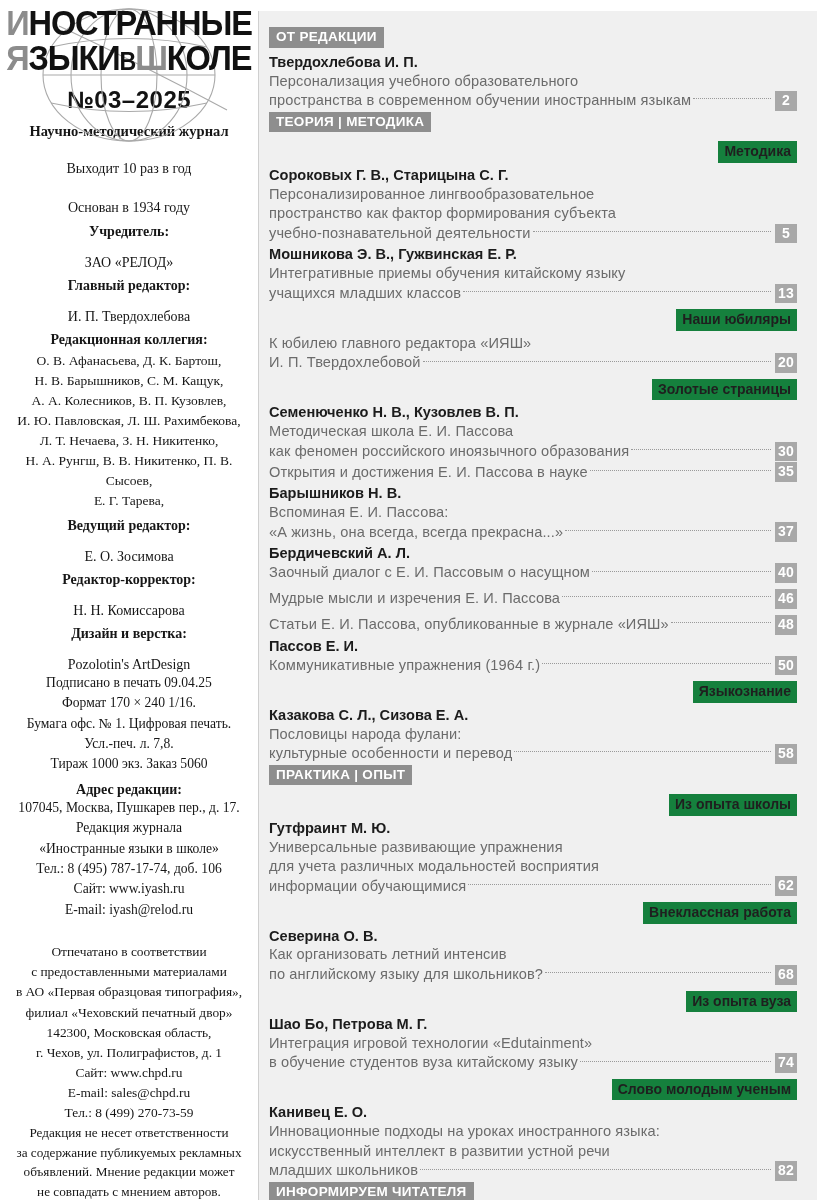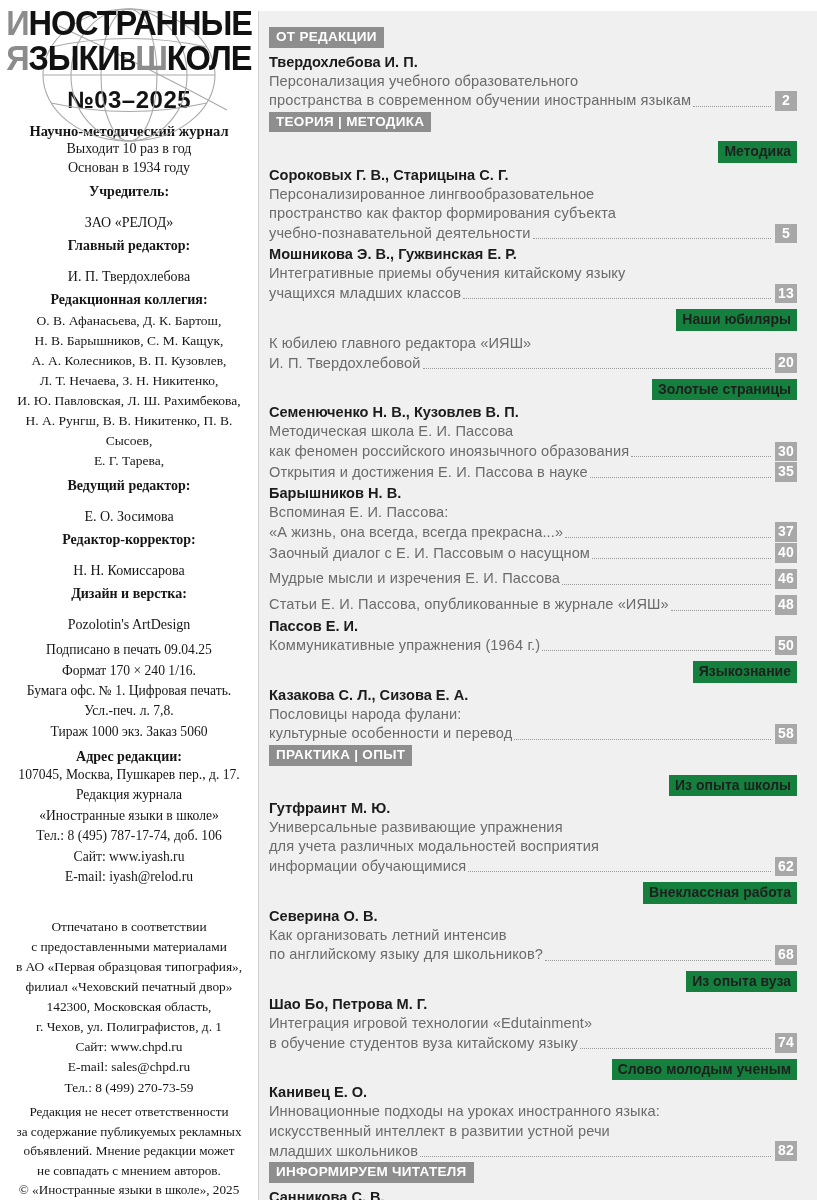--- a/index.html
+++ b/index.html
@@ -40,21 +40,21 @@
   .glyph-dark { color: #111; }
   .glyph-gray { color: #8c8c8c; }
   .glyph-small { font-size: 25px; }
 
   .issue {
     font-family: "Liberation Sans", sans-serif;
     font-size: 24px; font-weight: 700; letter-spacing: 0.5px;
     margin-top: 12px; color: #131313;
   }
   .sub-bold { font-weight: 700; font-size: 14.5px; margin-top: 9px; text-align:right; }
-  .sub-line { font-size: 14px; margin-top: 0; text-align: right; line-height: 1.32; }
+  .sub-line { font-size: 14px; margin-top: 20px; text-align: right; line-height: 1.32; }
   .lbl { font-weight: 700; font-size: 14px; margin-top: 7px; text-align: center; }
   .val { font-size: 14px; margin-top: 15px; text-align: center; }
   .board-list { margin-top: 3px; text-align: center; }
   .board-list div { font-size: 13.5px; line-height: 1.48; }
   .gap-lg { height: 17px; }
   .gap-md { height: 11px; }
   .blk { text-align: center; font-size: 13.6px; line-height: 1.5; }
   .blk.small { font-size: 13.4px; margin-top: 22px; }
   .disclaimer { text-align: center; font-size: 13.2px; line-height: 1.48; }
 
@@ -92,21 +92,21 @@
     padding: 2px 6px 3px 6px;
     line-height: 1.16;
   }
 
   .authors {
     font-size: 14.6px; font-weight: 700; color: #1c1c1c;
     line-height: 1.30; margin-top: 2px;
   }
   .entry { margin-bottom: 1px; }
   .title-line {
-    display: flex; align-items: flex-end;
+    display: flex; align-items: center;
     font-size: 14.6px; color: #6b6b6b;
     line-height: 1.33;
     letter-spacing: 0.1px;
   }
   .title-line .txt { white-space: nowrap; }
   .leader {
     flex: 1 1 auto; min-width: 0;
     border-bottom: 1.5px dotted #9a9a9a;
     margin: 0 2px 4px 2px; height: 1px;
   }
@@ -164,22 +164,22 @@
     <div class="val">ЗАО «РЕЛОД»</div>
 
     <div class="lbl">Главный редактор:</div>
     <div class="val">И. П. Твердохлебова</div>
 
     <div class="lbl">Редакционная коллегия:</div>
     <div class="board-list">
       <div>О. В. Афанасьева, Д. К. Бартош,</div>
       <div>Н. В. Барышников, С. М. Кащук,</div>
       <div>А. А. Колесников, В. П. Кузовлев,</div>
+      <div>И. Ю. Павловская, Л. Ш. Рахимбекова,</div>
       <div>Л. Т. Нечаева, З. Н. Никитенко,</div>
-      <div>И. Ю. Павловская, Л. Ш. Рахимбекова,</div>
       <div>Н. А. Рунгш, В. В. Никитенко, П. В. Сысоев,</div>
       <div>Е. Г. Тарева,</div>
     </div>
 
     <div class="lbl">Ведущий редактор:</div>
     <div class="val">Е. О. Зосимова</div>
 
     <div class="lbl">Редактор-корректор:</div>
     <div class="val">Н. Н. Комиссарова</div>
 
@@ -323,20 +323,21 @@
             <span class="txt">Вспоминая Е. И. Пассова:</span>
           </div>
         <div class="title-line">
             <span class="txt">«А жизнь, она всегда, всегда прекрасна...»</span>
             <span class="leader"></span>
             <span class="pg">37</span>
           </div>
       </div>
 
       <div class="entry">
+        <div class="authors">Бердичевский А. Л.</div>
         <div class="title-line">
             <span class="txt">Заочный диалог с Е. И. Пассовым о насущном</span>
             <span class="leader"></span>
             <span class="pg">40</span>
           </div>
       </div>
 
       <div class="spacer-s"></div>
       <div class="entry">
         <div class="title-line">

